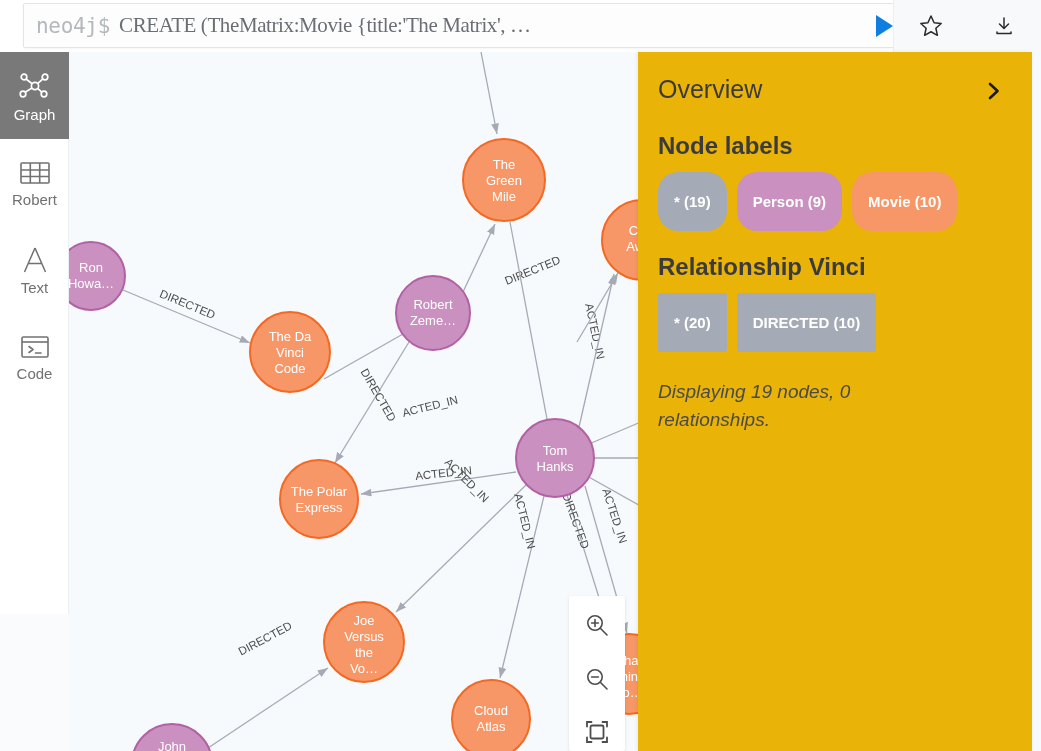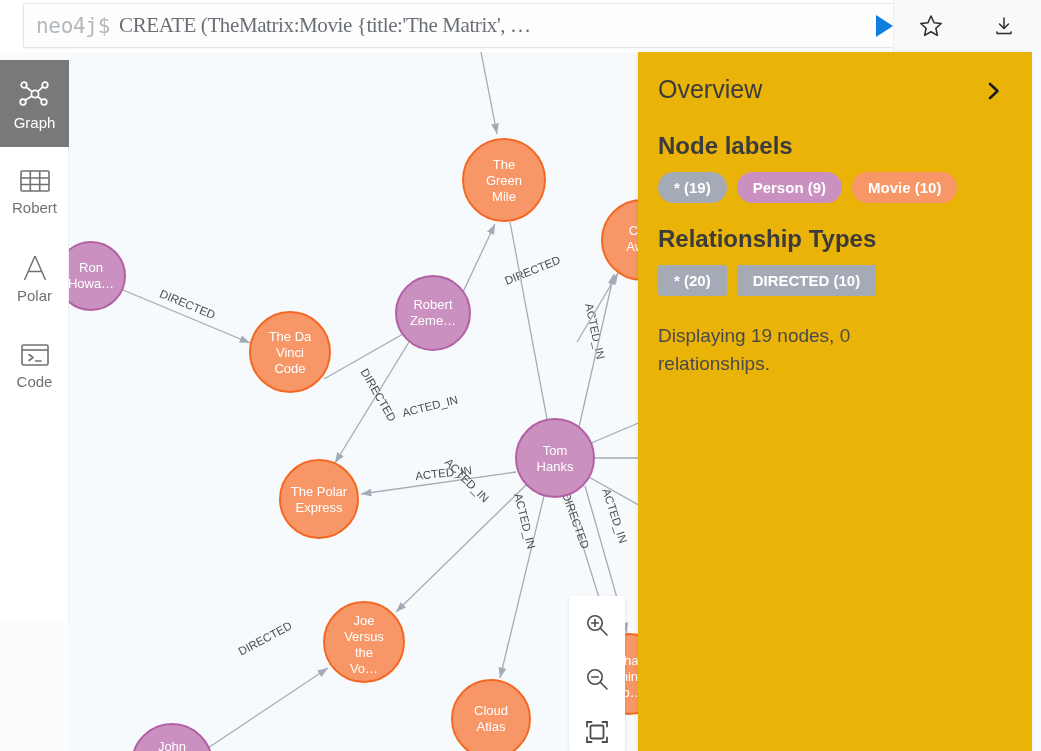--- a/index.html
+++ b/index.html
@@ -54,21 +54,21 @@
   }
 
   
   .frame {
     position: absolute; left: 0; top: 52px; width: 1041px; height: 699px;
     background: #f9fbfd;
   }
 
   
   .side-tabs {
-    position: absolute; left: 0; top: 8px; width: 69px; height: 562px;
+    position: absolute; left: 0; top: 0; width: 69px; height: 562px;
     background: #ffffff;
     border-right: 1px solid #eceff1;
     z-index: 6;
   }
   .side-tab {
     width: 69px; height: 87px;
     display: flex; flex-direction: column; align-items: center; justify-content: center;
     gap: 5px; cursor: pointer; color: #717171;
   }
   .side-tab.active { background: #797979; color: #ffffff; }
@@ -126,27 +126,28 @@
   }
   .chevron-btn { cursor: pointer; padding: 4px 8px 4px 4px; }
   .section-title {
     font-size: 24px; font-weight: bold; color: #3b3b3b;
     margin-top: 4px; margin-bottom: 12px;
   }
   .chip-row { display: flex; flex-wrap: wrap; gap: 10px; margin-bottom: 26px; }
   .chip {
     display: inline-flex; align-items: center; justify-content: center;
     color: #ffffff; font-weight: bold; font-size: 15px;
-    padding: 7px 16px; cursor: pointer; white-space: nowrap;
+    padding: 21px 16px; cursor: pointer; white-space: nowrap;
   }
   .chip.pill { border-radius: 20px; }
   .chip.rect { border-radius: 3px; }
   .displaying {
     font-size: 19px; color: #4a4a4a; line-height: 1.45; max-width: 240px;
     margin-top: 4px;
+    font-style: italic;
   }
   .section-gap { margin-top: -4px; }
 </style>
 </head>
 <body>
 
 <div id="app">
 
   <div class="editor-bar">
     <div class="editor-box">
@@ -333,21 +334,21 @@
           <rect x="3" y="4" width="28" height="20" rx="1"></rect>
           <path d="M3 11 H31 M3 17.5 H31 M12.3 4 V24 M21.7 4 V24"></path>
         </svg>
         <span class="tab-label">Robert</span>
       </div>
 
       <div class="side-tab">
         <svg width="32" height="30" viewBox="0 0 32 30" fill="none" stroke="currentColor" stroke-width="1.5">
           <path d="M16 3 L5.5 27 M16 3 L26.5 27 M9.6 18.5 H22.4"></path>
         </svg>
-        <span class="tab-label">Polar</span>
+        <span class="tab-label">Text</span>
       </div>
 
       <div class="side-tab">
         <svg width="34" height="28" viewBox="0 0 34 28" fill="none" stroke="currentColor" stroke-width="1.6">
           <rect x="4" y="4" width="26" height="20" rx="1.5"></rect>
           <path d="M4 9 H30"></path>
           <path d="M11 13.5 L15 16.5 L11 19.5" stroke-linecap="round" stroke-linejoin="round"></path>
           <path d="M17.5 20 H23" stroke-linecap="round"></path>
         </svg>
         <span class="tab-label">Code</span>
@@ -390,21 +391,21 @@
         </div>
       </div>
 
       <div class="section-title">Node labels</div>
       <div class="chip-row">
         <span class="chip pill" style="background:#a5abb6">* (19)</span>
         <span class="chip pill" style="background:#c990c0">Person (9)</span>
         <span class="chip pill" style="background:#f79767">Movie (10)</span>
       </div>
 
-      <div class="section-title section-gap">Relationship Types</div>
+      <div class="section-title section-gap">Relationship Vinci</div>
       <div class="chip-row">
         <span class="chip rect" style="background:#a5abb6">* (20)</span>
         <span class="chip rect" style="background:#a5abb6">DIRECTED (10)</span>
       </div>
 
       <div class="displaying">Displaying 19 nodes, 0 relationships.</div>
     </div>
 
   </div>
 </div>

